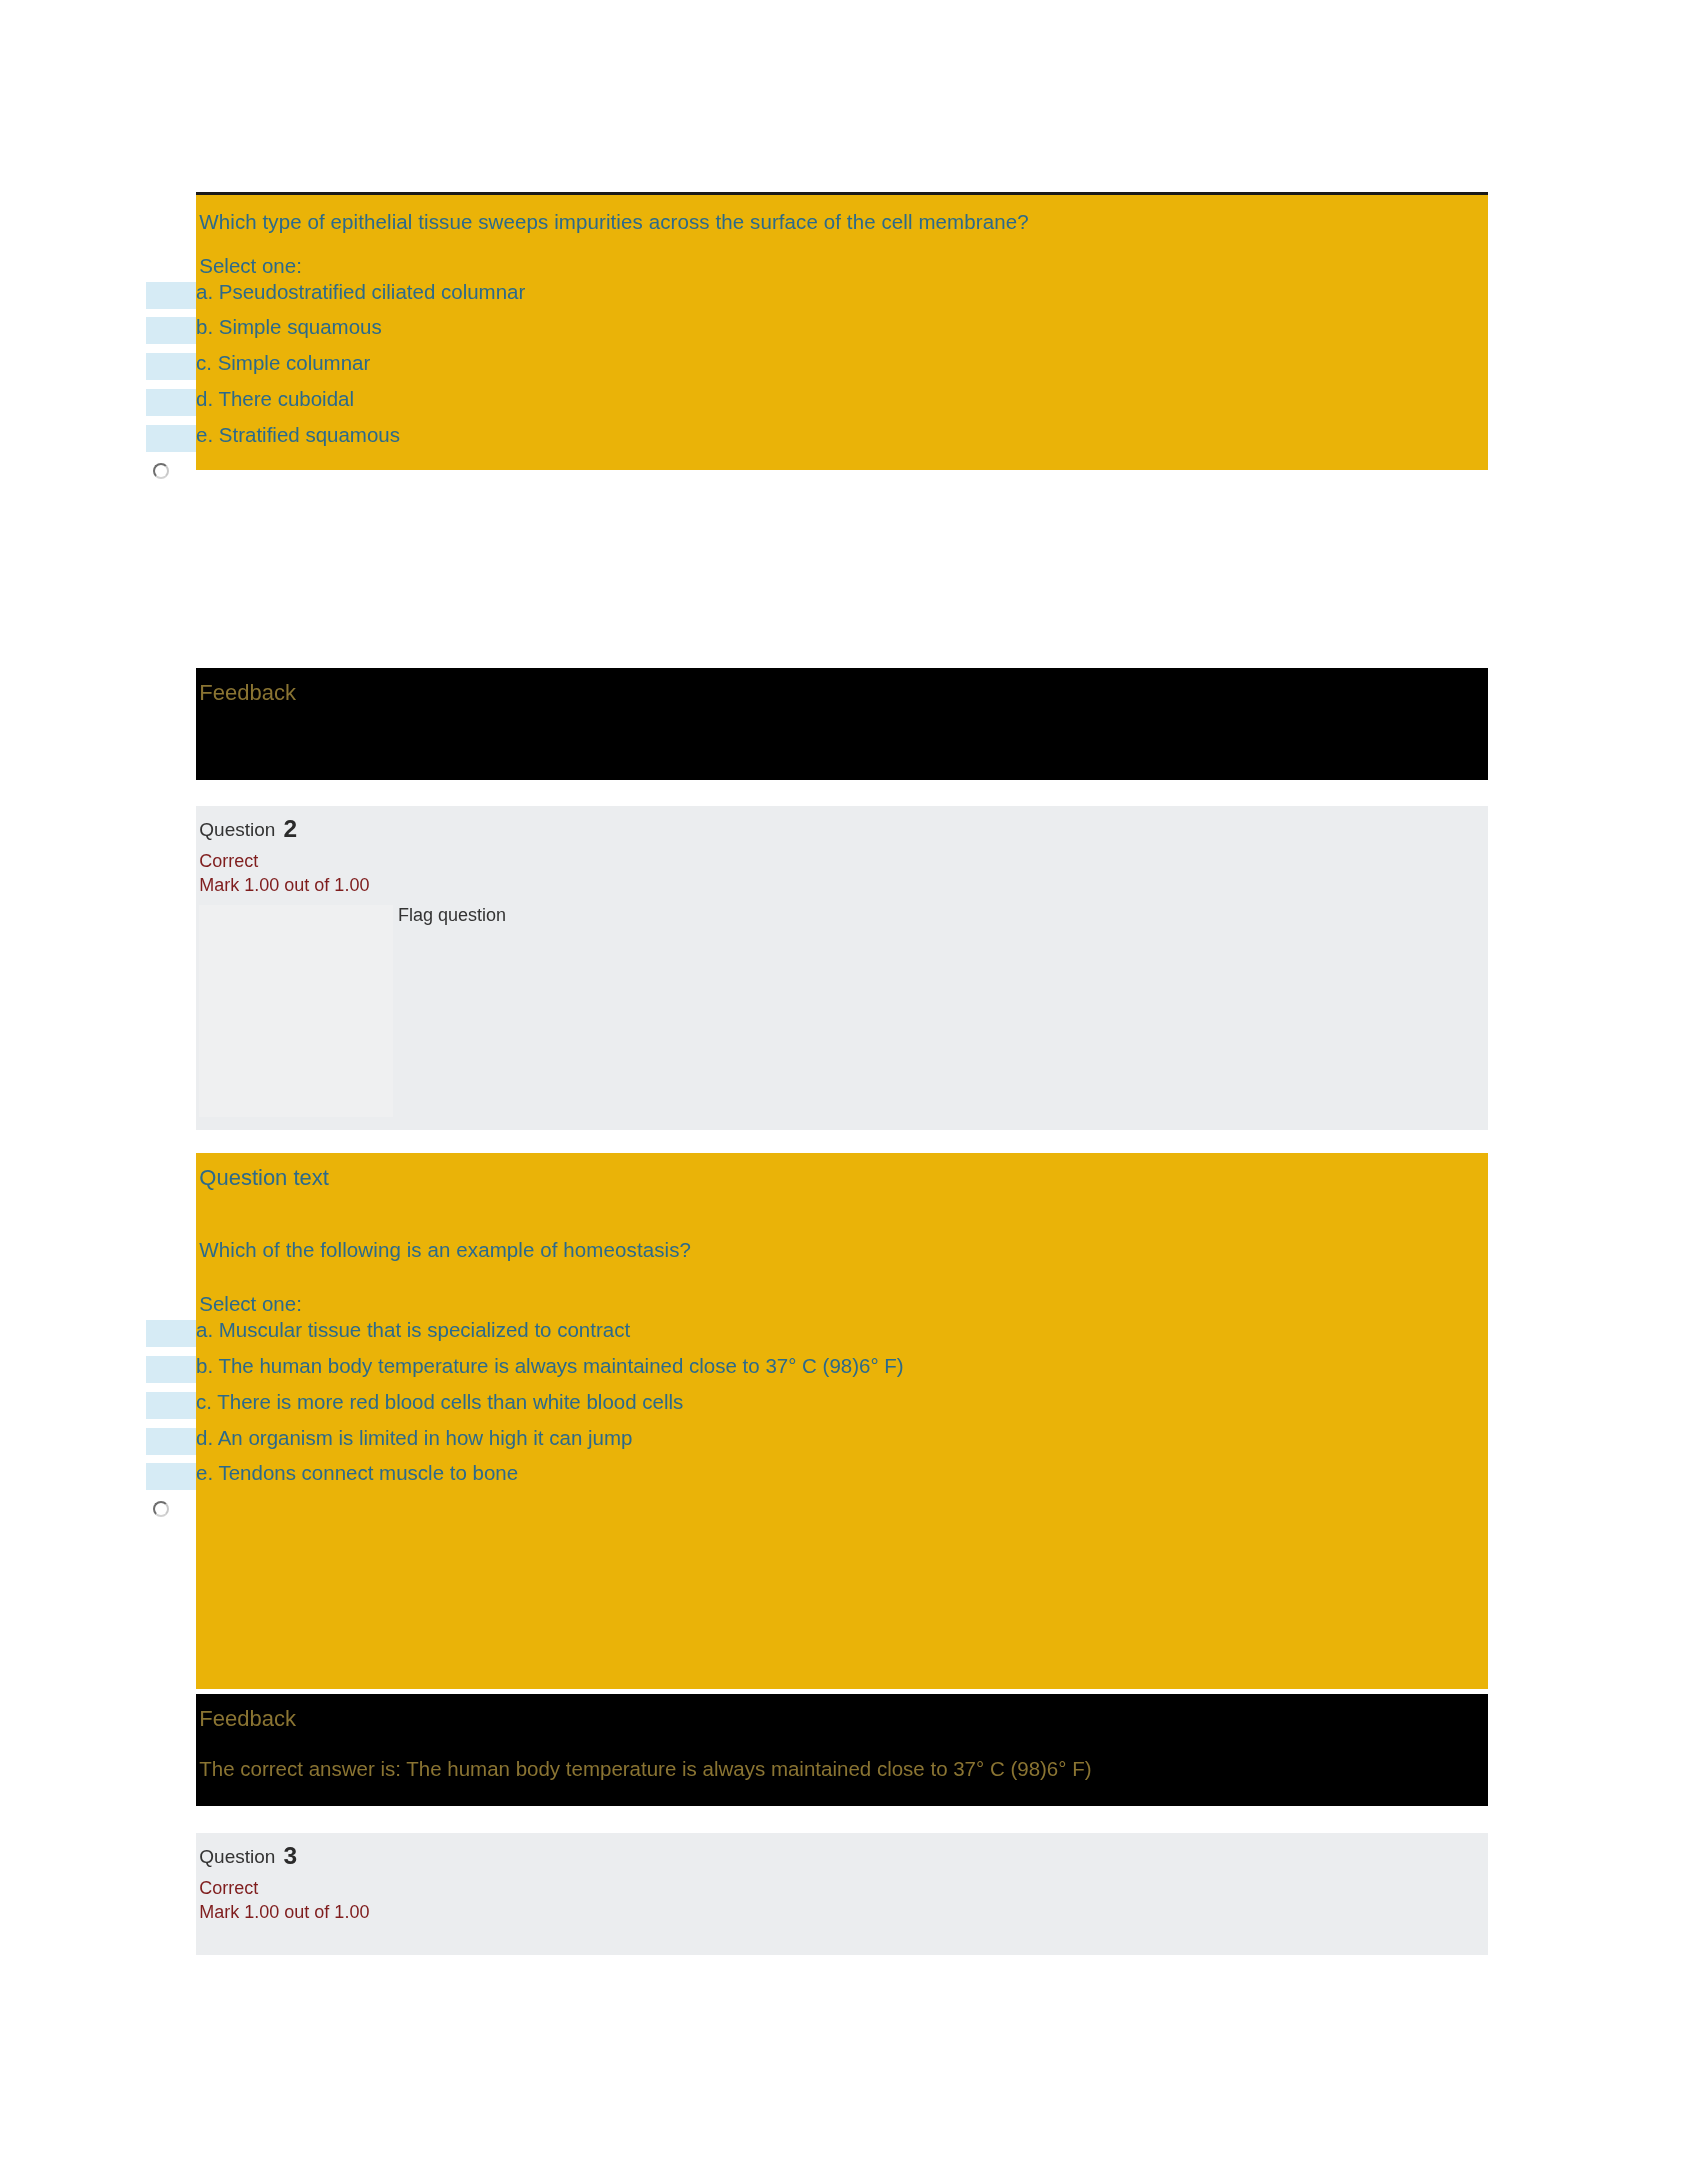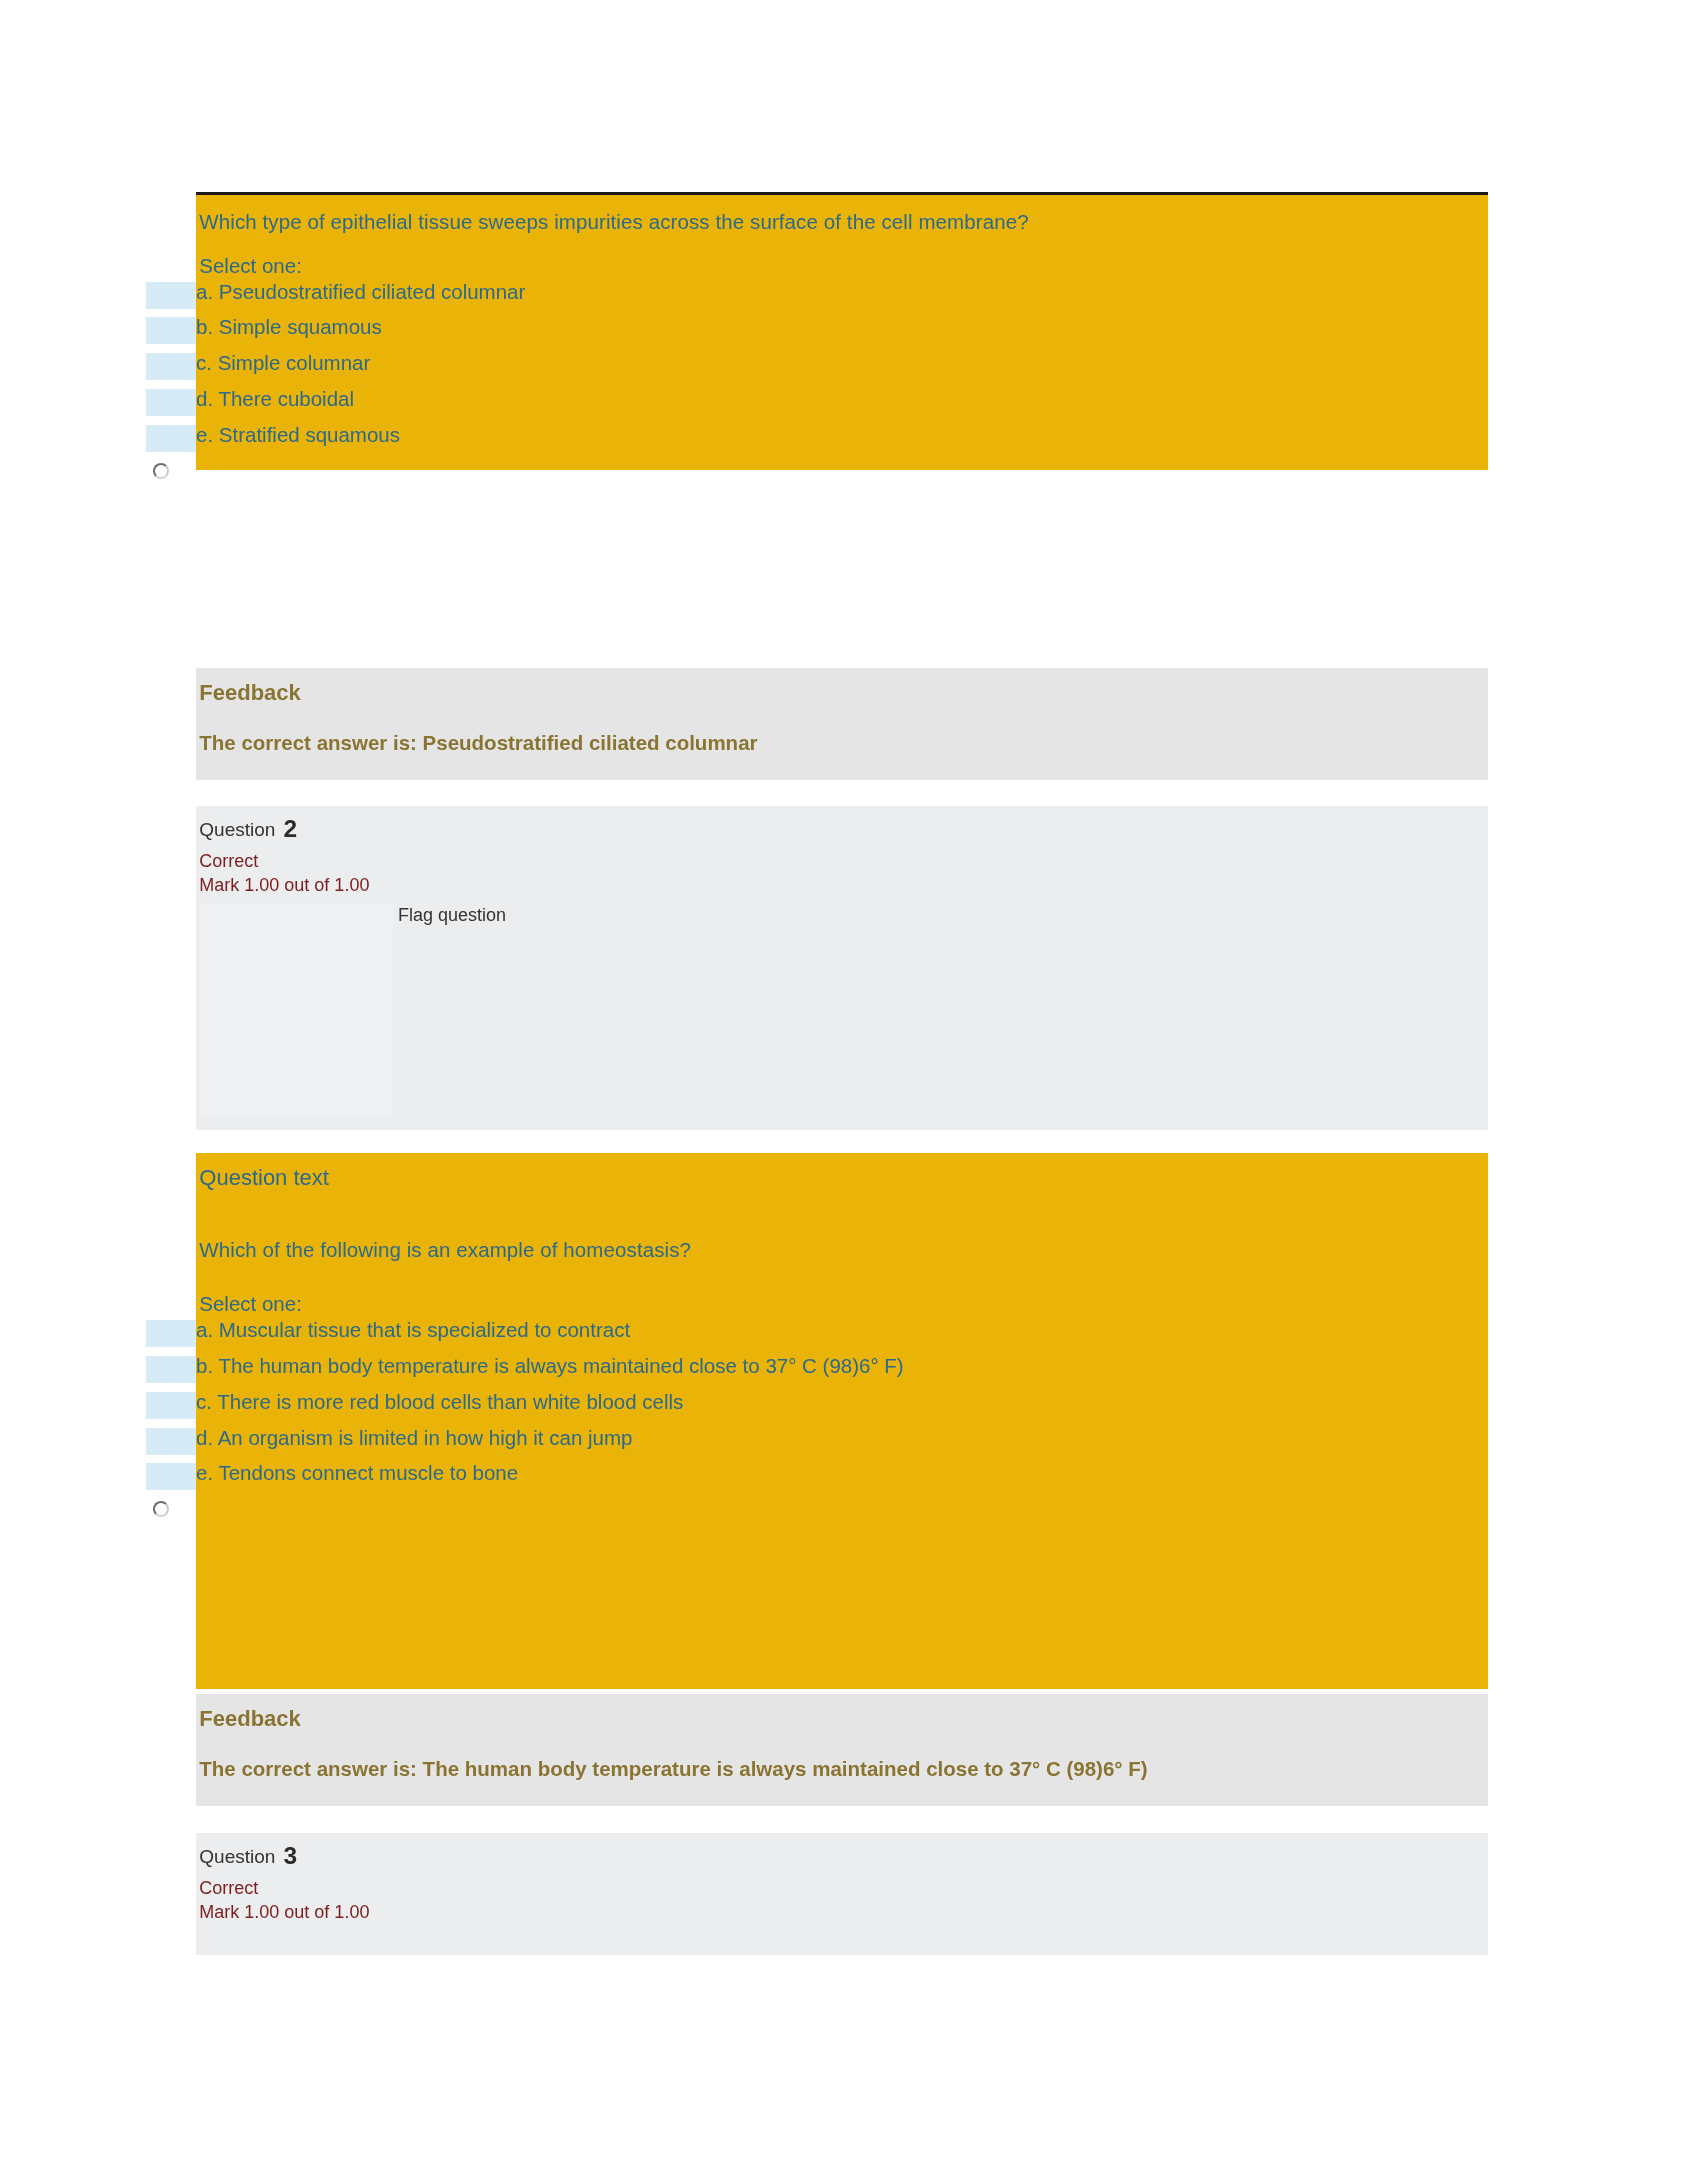--- a/index.html
+++ b/index.html
@@ -26,22 +26,21 @@
   
   .panel-blue {
     background: #eab308;
   }
   .panel-blue.topruled {
     border-top: 3.3px solid #1a1a1a;
   }
 
   
   .panel-cream {
-    background: #e5e5e5;
-    font-weight: bold;
+    background: #000000;
   }
 
   
   .panel-grey {
     background: #ebedef;
   }
 
   
   .q-text {
     color: #2b6a8c;
@@ -220,21 +219,20 @@
       <div class="well">
         <span class="radio"></span>
       </div>
     </div>
     <div class="opt-label">e. Stratified squamous</div>
   </div>
 </div>
 
 <div class="qblock panel-cream" style="top:668px; height:112px;">
   <div class="fb-heading" style="position:absolute; left:3.3px; top:13.2px;">Feedback</div>
-  <div class="fb-text" style="position:absolute; left:3.3px; top:63px; width:1250px;">The correct answer is: Pseudostratified ciliated columnar</div>
 </div>
 
 <div class="qblock panel-grey" style="top:806px; height:324px;">
 
   <div style="position:absolute; left:3.3px; top:9.3px;">
     <span class="qnum-label">Question</span>
     <span class="qnum-value" style="margin-left:5.3px;">2</span>
   </div>
 
   <div class="info-text" style="position:absolute; left:3.3px; top:45px;">Correct</div>

